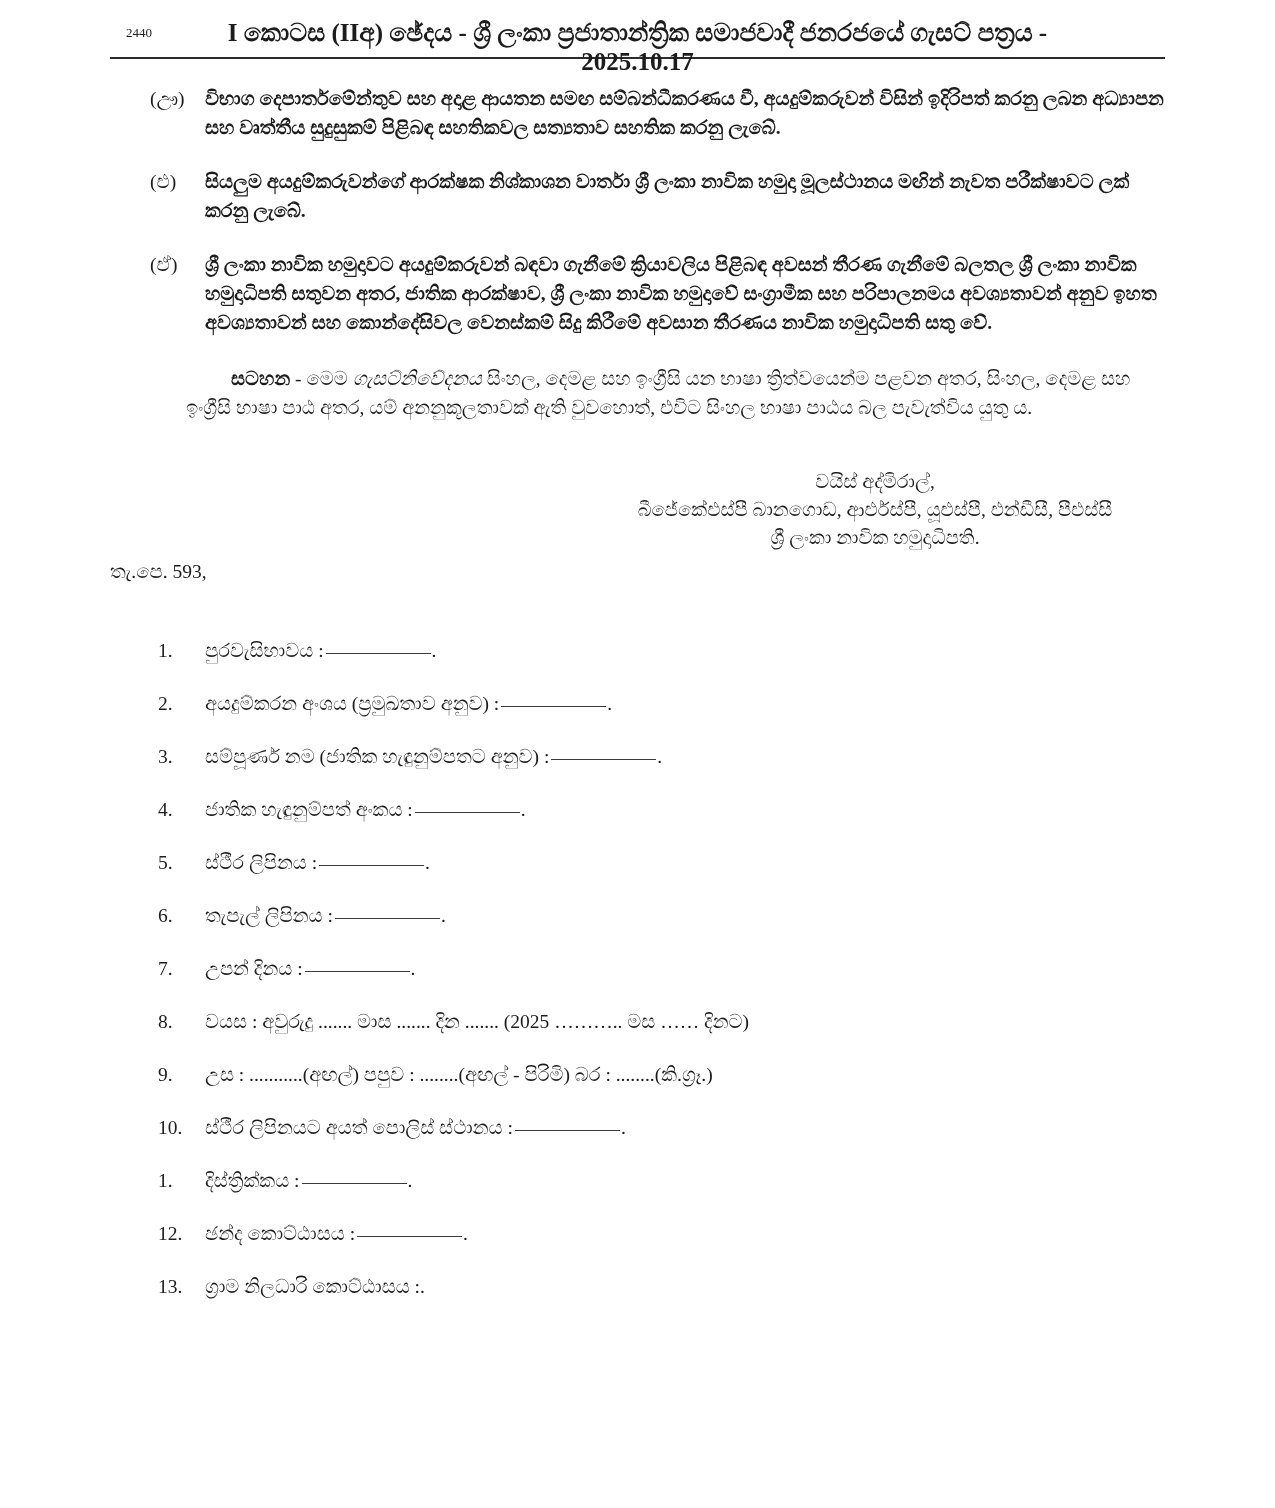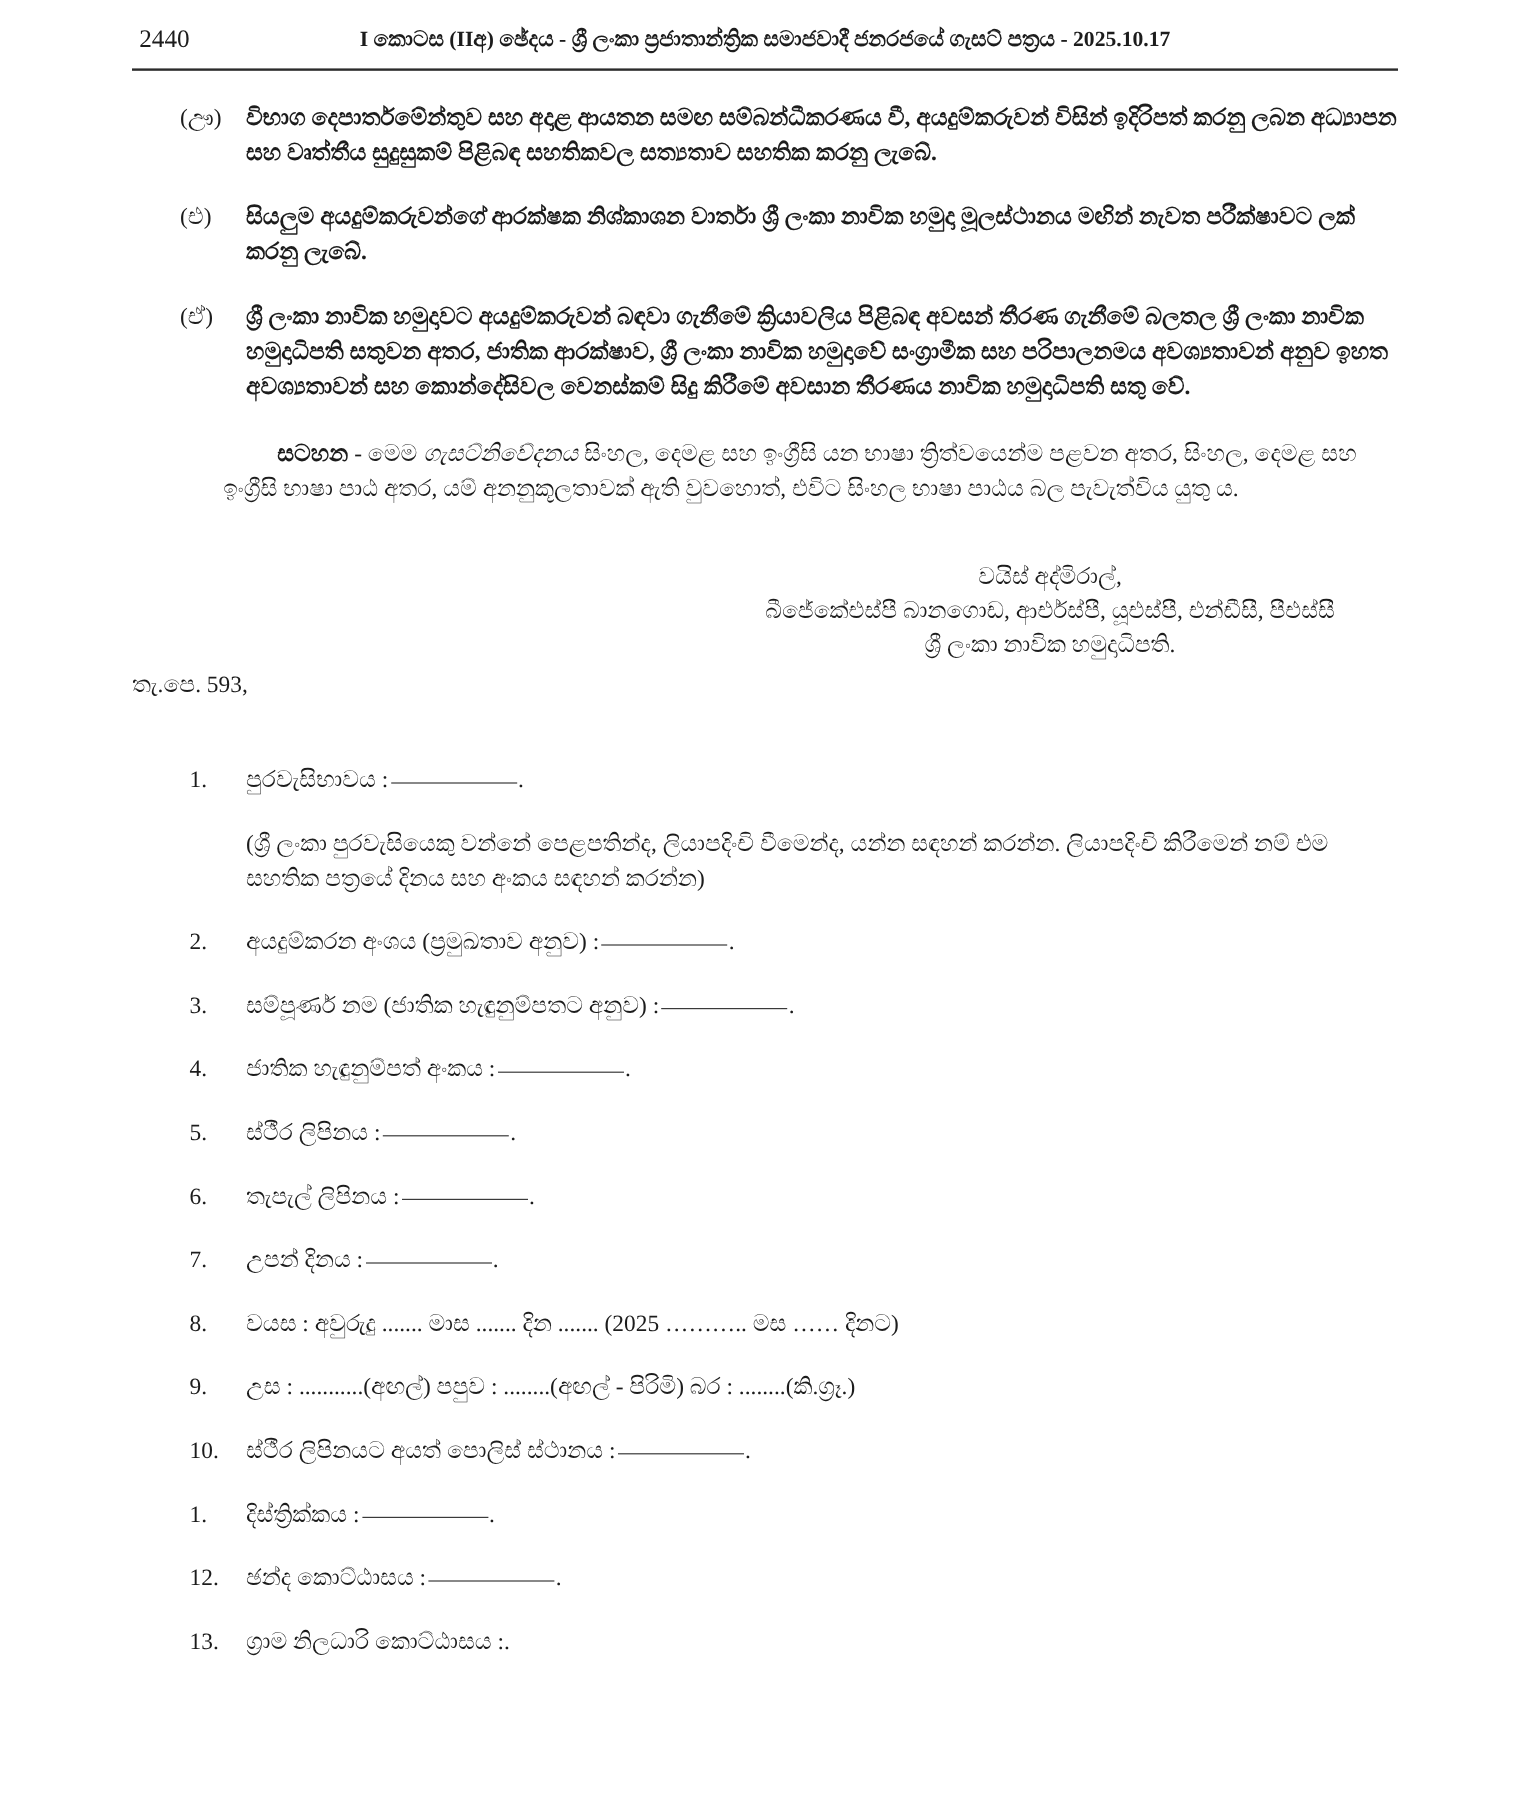--- a/index.html
+++ b/index.html
@@ -10,25 +10,25 @@
     margin: 0 auto;
     padding: 18px 110px 60px 110px;
     background: #ffffff;
     color: #1c1c1c;
     font-family: "Liberation Serif", "DejaVu Serif", serif;
     font-size: 19.5px;
     line-height: 29px;
   }
   .gz-header { position: relative; height: 32px; }
   .gz-header .page-num {
-    position: absolute; left: 6px; top: 0;
-    font-size: 21px;
+    position: absolute; left: 16px; top: 0;
+    font-size: 13px;
   }
   .gz-header .gz-title {
-    text-align: center; font-weight: bold; font-size: 18px;
+    text-align: center; font-weight: bold; font-size: 25px;
     padding: 0 70px;
   }
   .gz-rule {
     border: none; border-top: 2.5px solid #2b2b2b;
     margin: 7px 0 0 0;
   }
   .lettered { display: flex; margin: 25px 0 0 40px; }
   .lettered .marker { flex: 0 0 55px; }
   .lettered .ltext { flex: 1; font-weight: bold; }
   .note-para {
@@ -102,21 +102,20 @@
     <div>තැ.පෙ. 593,</div>
   </div>
 
 
   <div class="form-list">
 
     <div class="form-item">
       <span class="num">1.</span>
       <span class="item-text"><span>පුරවැසිභාවය :</span><span class="blank"></span><span>.</span></span>
     </div>
-    <div class="item-note">(ශ්‍රී ලංකා පුරවැසියෙකු වන්නේ පෙළපතින්ද, ලියාපදිංචි වීමෙන්ද, යන්න සඳහන් කරන්න. ලියාපදිංචි කිරීමෙන් නම් එම සහතික පත්‍රයේ දිනය සහ අංකය සඳහන් කරන්න)</div>
 
     <div class="form-item">
       <span class="num">2.</span>
       <span class="item-text"><span>අයදුම්කරන අංශය (ප්‍රමුඛතාව අනුව) :</span><span class="blank"></span><span>.</span></span>
     </div>
 
     <div class="form-item">
       <span class="num">3.</span>
       <span class="item-text"><span>සම්පූර්ණ නම (ජාතික හැඳුනුම්පතට අනුව) :</span><span class="blank"></span><span>.</span></span>
     </div>

